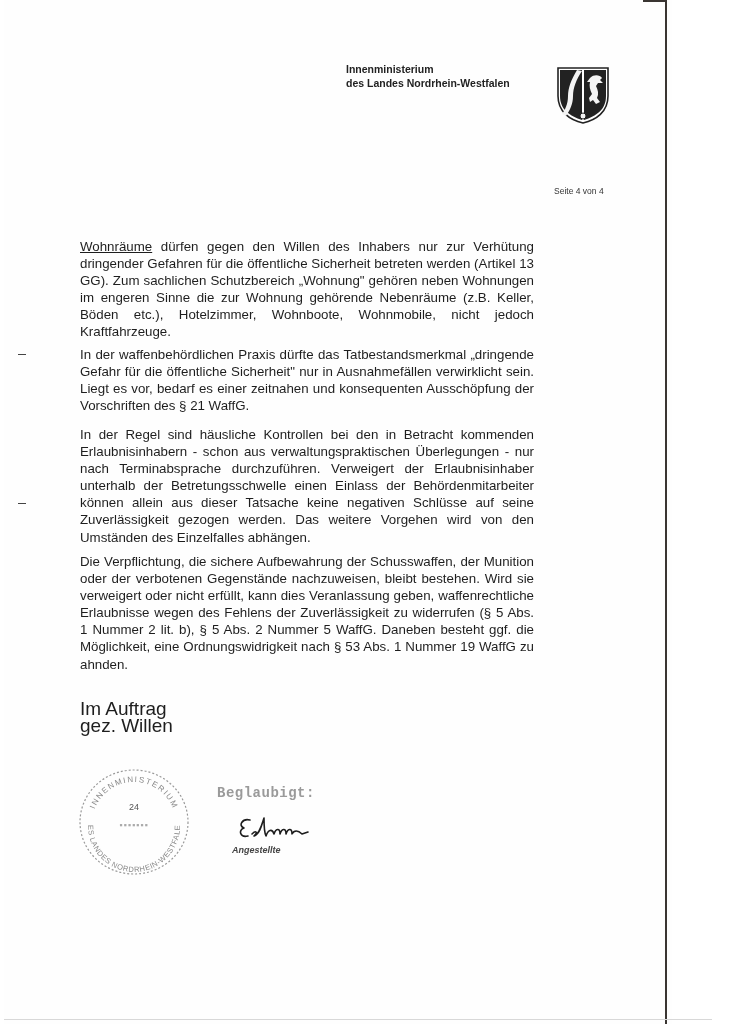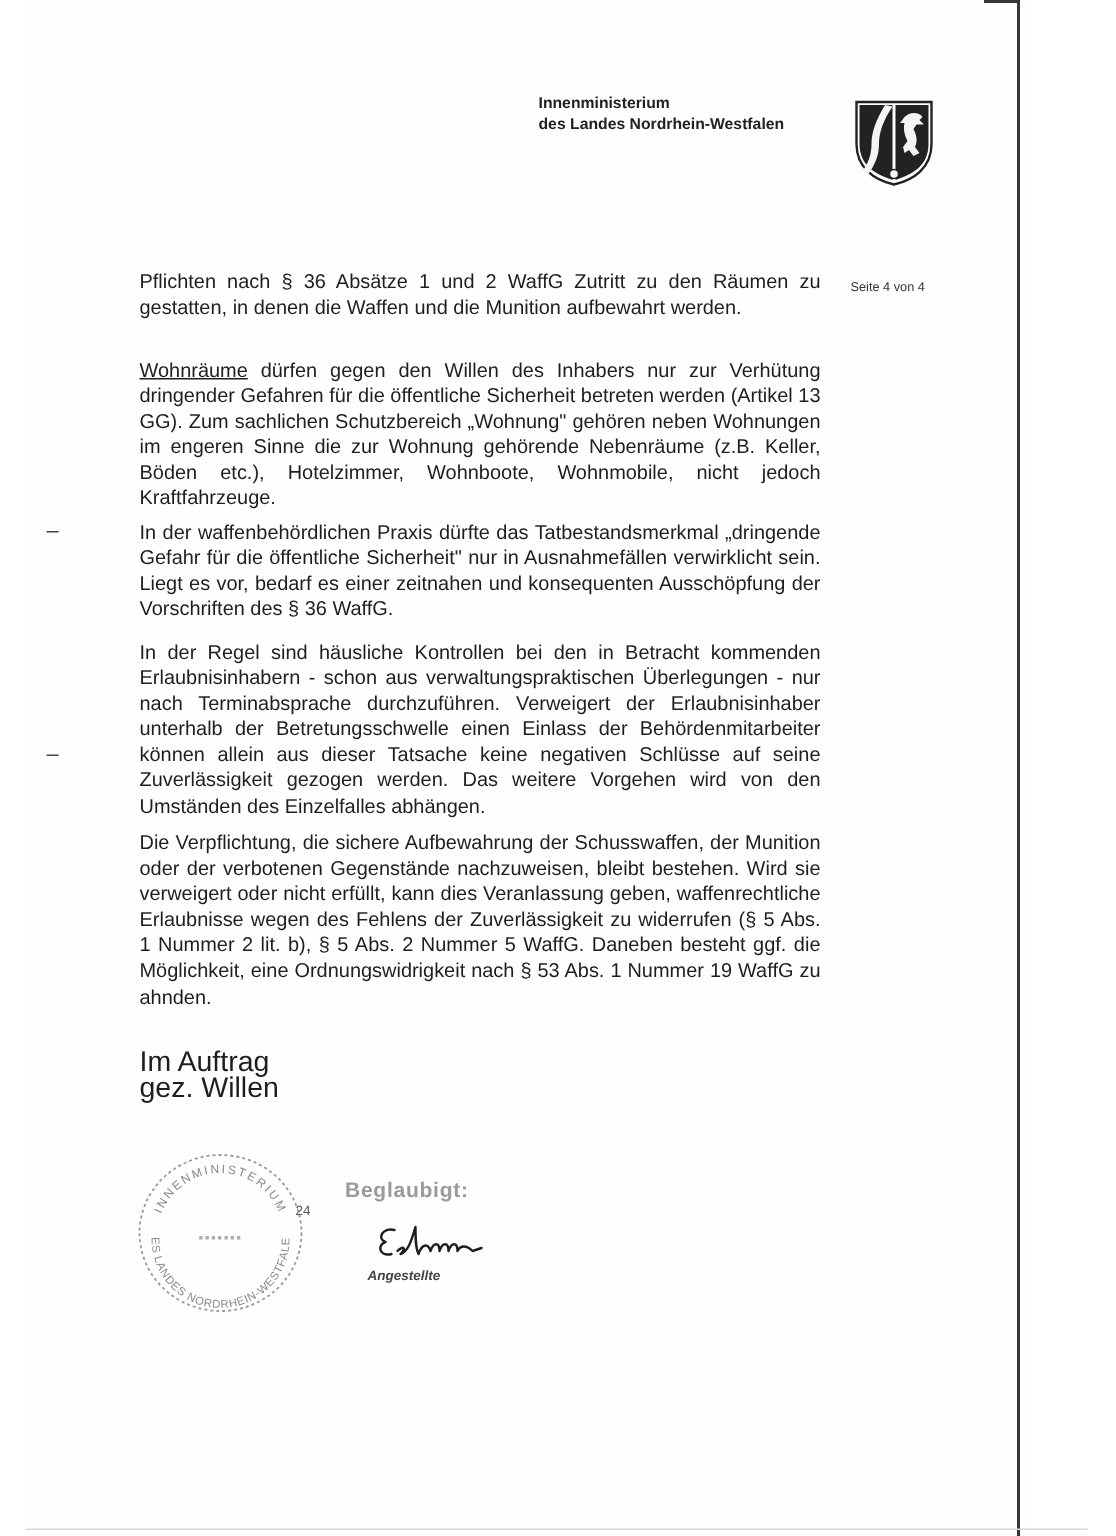--- a/index.html
+++ b/index.html
@@ -10,21 +10,21 @@
   body {
     width: 744px;
     height: 1024px;
     position: relative;
     overflow: hidden;
     font-family: "Liberation Sans", sans-serif;
     color: #1e1e1e;
   }
   .page {
     position: absolute;
-    left: 17px; top: 0;
+    left: 4px; top: 0;
     width: 668px; height: 1024px;
     background: #fefefe;
   }
   
   .edge-right {
     position: absolute;
     right: 5px; top: 0;
     width: 2px; height: 1024px;
     background: #3a3532;
   }
@@ -85,40 +85,41 @@
   }
   .stamp {
     position: absolute;
     left: 70px; top: 766px;
     width: 120px; height: 112px;
   }
   .stamp-num {
     position: absolute;
     left: 0; top: 36px;
     width: 120px;
-    text-align: right;
+    text-align: center;
     font-size: 9px;
     color: #555;
   }
   .stamp-date {
     position: absolute;
     left: 30px; top: 54px;
     width: 60px;
     text-align: center;
     font-size: 9px;
     letter-spacing: 1px;
     color: #aaa;
   }
   .certified {
     position: absolute;
     left: 213px; top: 785px;
     font-weight: bold;
     font-size: 14px;
     color: #9a9a9a;
     letter-spacing: 0.5px;
+    font-family: Liberation Mono, monospace;
   }
   .signature {
     position: absolute;
     left: 232px; top: 812px;
     width: 90px; height: 30px;
   }
   .clerk {
     position: absolute;
     left: 228px; top: 845px;
     font-weight: bold;
@@ -147,30 +148,27 @@
     <path d="M2 2 H52 V30 C52 46 40 54 27 57 C14 54 2 46 2 30 Z" fill="#ffffff" stroke="#222" stroke-width="1.6"></path>
     <path d="M4 4 H26 V54 C14 50 4 44 4 30 Z" fill="#222"></path>
     <path d="M28 4 H50 V30 C50 44 40 50 28 54 Z" fill="#222"></path>
     <path d="M21 4 C15 14 12 22 12 30 C12 38 9 44 6 48 L10 50 C14 44 17 38 17 30 C17 22 20 14 26 5 Z" fill="#f4f4f4"></path>
     <path d="M34 12 C38 8 44 9 46 12 L44 14 L47 17 L42 17 L40 20 C42 24 43 28 41 32 L44 36 L40 38 L37 34 L34 36 L33 32 L36 28 C34 24 33 20 34 16 L31 16 Z" fill="#f4f4f4"></path>
     <circle cx="27" cy="50" r="3" fill="#f4f4f4" stroke="#222" stroke-width="1"></circle>
   </svg>
 
   <div class="page-num">Seite 4 von 4</div>
 
-  <div class="body-text" style="top:179px">
-    <p class="para">Pflichten nach § 36 Absätze 1 und 2 WaffG Zutritt zu den Räumen zu gestatten, in denen die Waffen und die Munition aufbewahrt werden.</p>
-  </div>
 
   <div class="body-text" style="top:238px">
     <p class="para"><span class="u">Wohnräume</span><span> dürfen gegen den Willen des Inhabers nur zur Verhütung dringender Gefahren für die öffentliche Sicherheit betreten werden (Artikel 13 GG). Zum sachlichen Schutzbereich „Wohnung" gehören neben Wohnungen im engeren Sinne die zur Wohnung gehörende Nebenräume (z.B. Keller, Böden etc.), Hotelzimmer, Wohnboote, Wohnmobile, nicht jedoch Kraftfahrzeuge.</span></p>
   </div>
 
   <div class="body-text" style="top:346px">
-    <p class="para">In der waffenbehördlichen Praxis dürfte das Tatbestandsmerkmal „dringende Gefahr für die öffentliche Sicherheit" nur in  Ausnahmefällen verwirklicht sein. Liegt es vor, bedarf es einer zeitnahen und konsequenten Ausschöpfung der Vorschriften des § 36 WaffG.</p>
+    <p class="para">In der waffenbehördlichen Praxis dürfte das Tatbestandsmerkmal „dringende Gefahr für die öffentliche Sicherheit" nur in  Ausnahmefällen verwirklicht sein. Liegt es vor, bedarf es einer zeitnahen und konsequenten Ausschöpfung der Vorschriften des § 21 WaffG.</p>
   </div>
 
   <div class="body-text" style="top:426px">
     <p class="para">In der Regel sind häusliche Kontrollen bei den in Betracht kommenden Erlaubnisinhabern - schon aus verwaltungspraktischen Überlegungen - nur nach Terminabsprache durchzuführen. Verweigert der Erlaubnisinhaber unterhalb der Betretungsschwelle einen Einlass der Behördenmitarbeiter können allein aus dieser Tatsache keine negativen Schlüsse auf seine Zuverlässigkeit gezogen werden. Das weitere Vorgehen wird von den Umständen des Einzelfalles abhängen.</p>
   </div>
 
   <div class="body-text" style="top:553px">
     <p class="para">Die Verpflichtung, die sichere Aufbewahrung der Schusswaffen, der Munition oder der verbotenen Gegenstände nachzuweisen, bleibt bestehen. Wird sie verweigert oder nicht erfüllt, kann dies Veranlassung geben, waffenrechtliche Erlaubnisse wegen des Fehlens der Zuverlässigkeit zu widerrufen (§ 5 Abs. 1 Nummer 2 lit. b), § 5 Abs. 2 Nummer 5 WaffG. Daneben besteht ggf. die Möglichkeit, eine Ordnungswidrigkeit nach § 53 Abs. 1 Nummer 19 WaffG zu ahnden.</p>
   </div>
 

